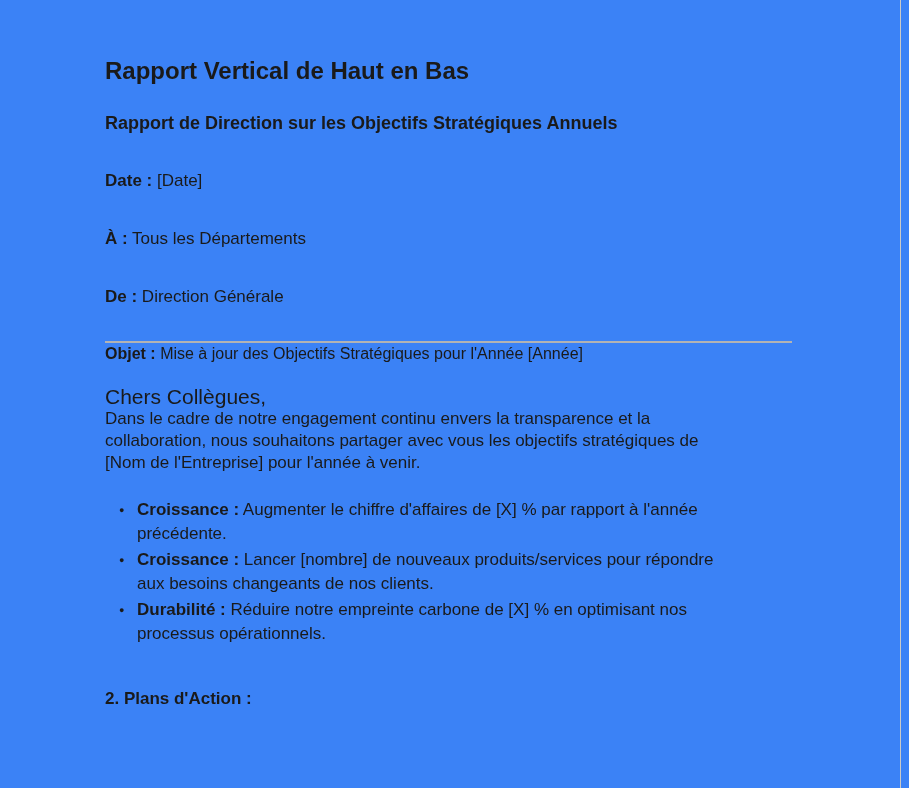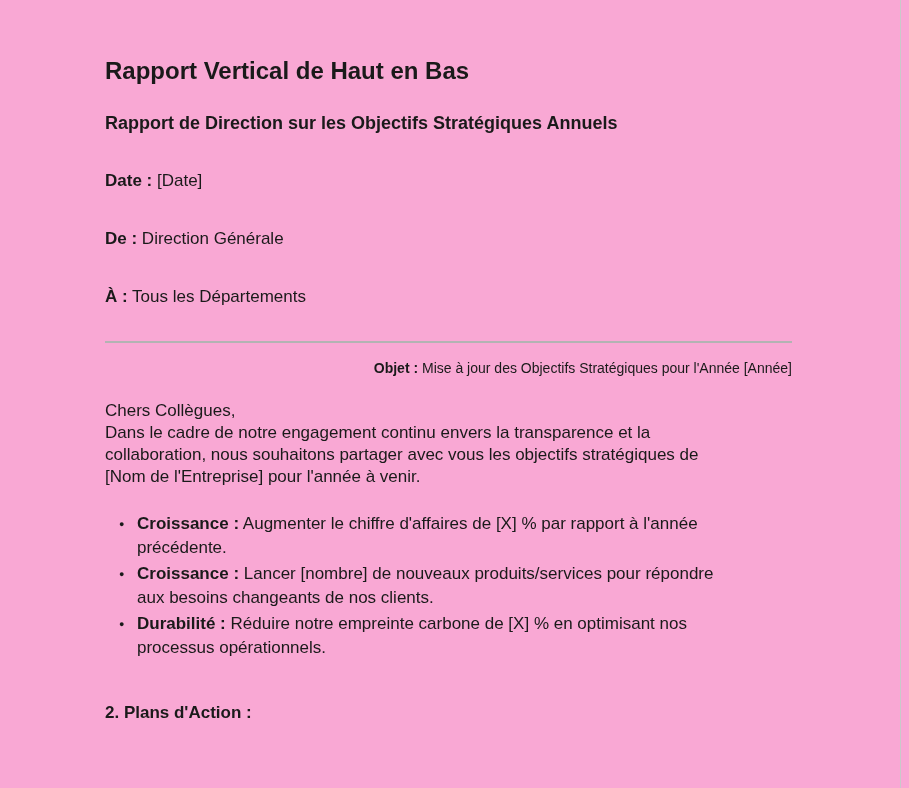--- a/index.html
+++ b/index.html
@@ -6,21 +6,21 @@
   html, body { background: #ffffff; }
   body {
     width: 909px; height: 788px;
     font-family: "Liberation Sans", "DejaVu Sans", sans-serif;
     color: #1a1a1a;
     overflow: hidden;
   }
   .page {
     position: relative;
     width: 909px; height: 788px;
-    background: #f9a8d4;
+    background: #3b82f6;
   }
   .page-edge {
     position: absolute;
     left: 900px; top: 0;
     width: 1px; height: 788px;
     background: #c9c9c9;
   }
   .doc {
     position: absolute;
     left: 105px; top: 0;
@@ -45,28 +45,26 @@
     line-height: 22px;
   }
   .b { font-weight: bold; }
   hr.section-divider {
     border: none;
     height: 2px;
     background: #b3b3b3;
     margin-top: 33px;
   }
   .subject-line {
-    margin-top: 14px;
-    font-size: 14px;
+    font-size: 16px;
     line-height: 22px;
-    text-align: right;
   }
   .greeting-line {
     margin-top: 21px;
-    font-size: 17px;
+    font-size: 21px;
     line-height: 22px;
   }
   .intro-paragraph {
     font-size: 17px;
     line-height: 22px;
     white-space: pre-line;
   }
   .section-heading {
     margin-top: 42px;
     font-size: 17px;
@@ -104,27 +102,27 @@
     <h1 class="doc-title">Rapport Vertical de Haut en Bas</h1>
 
     <h2 class="doc-subtitle">Rapport de Direction sur les Objectifs Stratégiques Annuels</h2>
 
     <p class="meta-row">
       <span class="b">Date :</span>
       <span>[Date]</span>
     </p>
 
     <p class="meta-row">
-      <span class="b">De :</span>
-      <span>Direction Générale</span>
+      <span class="b">À :</span>
+      <span>Tous les Départements</span>
     </p>
 
     <p class="meta-row">
-      <span class="b">À :</span>
-      <span>Tous les Départements</span>
+      <span class="b">De :</span>
+      <span>Direction Générale</span>
     </p>
 
     <hr class="section-divider">
 
     <p class="subject-line">
       <span class="b">Objet :</span>
       <span>Mise à jour des Objectifs Stratégiques pour l'Année [Année]</span>
     </p>
 
     <p class="greeting-line">Chers Collègues,</p>

